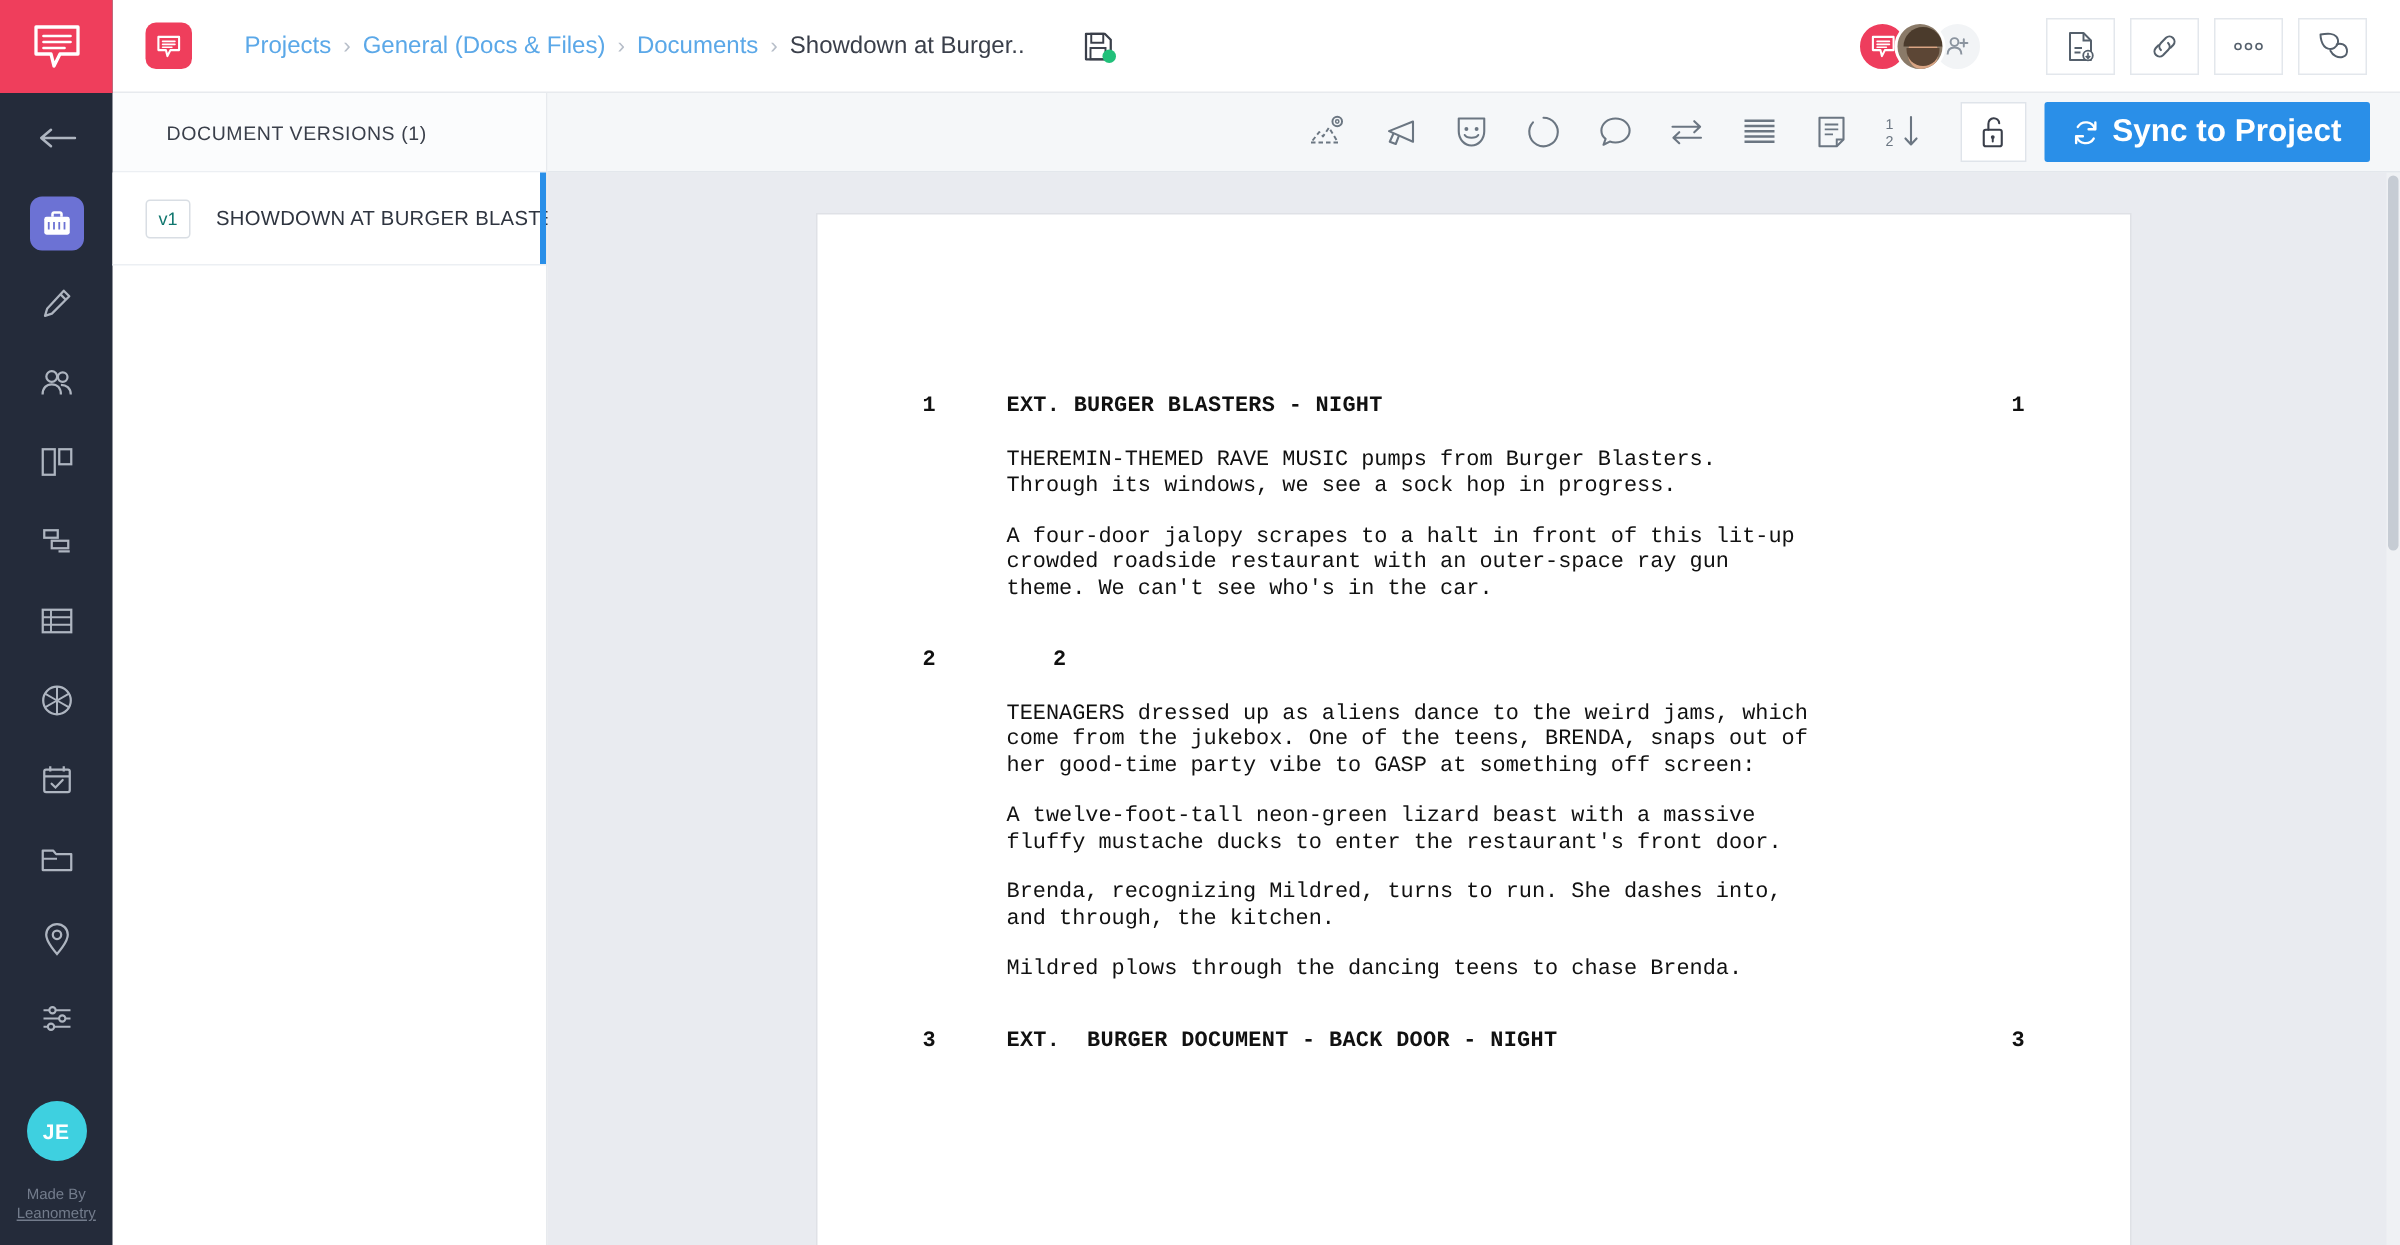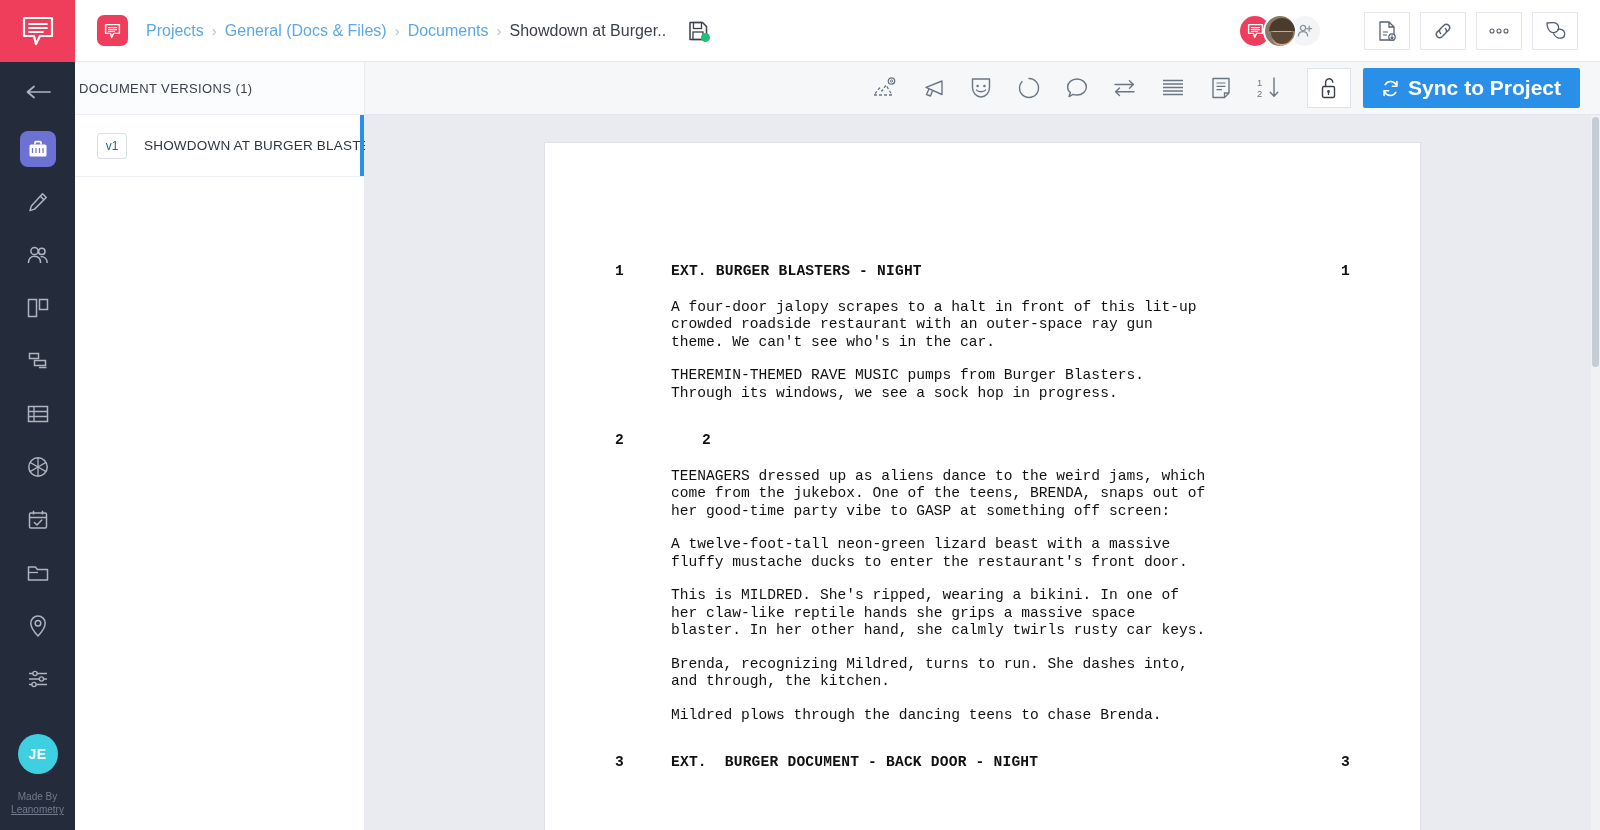--- a/index.html
+++ b/index.html
@@ -56,20 +56,21 @@
   
   .right { flex: 1 1 auto; display: flex; flex-direction: column; height: 830px; min-width: 0; }
 
   
   .topbar {
     height: 62px; flex: 0 0 62px;
     background: #fff;
     border-bottom: 1px solid #e7eaee;
     display: flex; align-items: center;
     padding: 0 22px 0 22px;
+    gap: 17px;
   }
   .doc-badge {
     width: 31px; height: 31px; border-radius: 7px;
     background: #ef3e5c;
     display: flex; align-items: center; justify-content: center;
     flex: 0 0 31px; margin-right: 18px;
   }
   .crumbs { display: flex; align-items: center; font-size: 16px; }
   .crumb { color: #5ba8e8; white-space: nowrap; }
   .crumb.last { color: #3a3f4a; }
@@ -106,21 +107,21 @@
   
   .versions {
     width: 290px; flex: 0 0 290px;
     background: #fff;
     border-right: 1px solid #e7eaee;
     display: flex; flex-direction: column;
   }
   .versions-head {
     height: 53px; flex: 0 0 53px;
     display: flex; align-items: center;
-    padding-left: 4px;
+    padding-left: 36px;
     font-size: 13px; letter-spacing: .4px; color: #3a3f4a;
     border-bottom: 1px solid #eceff3;
     background: #fbfcfd;
   }
   .version-row {
     height: 62px; display: flex; align-items: center;
     padding-left: 22px; background: #fff;
     border-bottom: 1px solid #eceff3;
     position: relative; cursor: pointer;
   }
@@ -505,38 +506,35 @@
 
         <div class="canvas">
 
           <div class="page">
 
             <div class="scene-head" style="margin-top:0;">
               <span class="num-l">1</span>
               <span class="slug">EXT. BURGER BLASTERS - NIGHT</span>
               <span class="num-r">1</span>
             </div>
+            <p class="action">THEREMIN-THEMED RAVE MUSIC pumps from Burger Blasters.
+Through its windows, we see a sock hop in progress.</p>
             <p class="action">A four-door jalopy scrapes to a halt in front of this lit-up
 crowded roadside restaurant with an outer-space ray gun
 theme. We can't see who's in the car.</p>
-            <p class="action">THEREMIN-THEMED RAVE MUSIC pumps from Burger Blasters.
-Through its windows, we see a sock hop in progress.</p>
 
             <div class="scene-head">
               <span class="num-l">2</span>
               <span class="num-r">2</span>
             </div>
             <p class="action">TEENAGERS dressed up as aliens dance to the weird jams, which
 come from the jukebox. One of the teens, BRENDA, snaps out of
 her good-time party vibe to GASP at something off screen:</p>
             <p class="action">A twelve-foot-tall neon-green lizard beast with a massive
 fluffy mustache ducks to enter the restaurant's front door.</p>
-            <p class="action">This is MILDRED. She's ripped, wearing a bikini. In one of
-her claw-like reptile hands she grips a massive space
-blaster. In her other hand, she calmly twirls rusty car keys.</p>
             <p class="action">Brenda, recognizing Mildred, turns to run. She dashes into,
 and through, the kitchen.</p>
             <p class="action">Mildred plows through the dancing teens to chase Brenda.</p>
 
             <div class="scene-head">
               <span class="num-l">3</span>
               <span class="slug">EXT.  BURGER DOCUMENT - BACK DOOR - NIGHT</span>
               <span class="num-r">3</span>
             </div>
 

